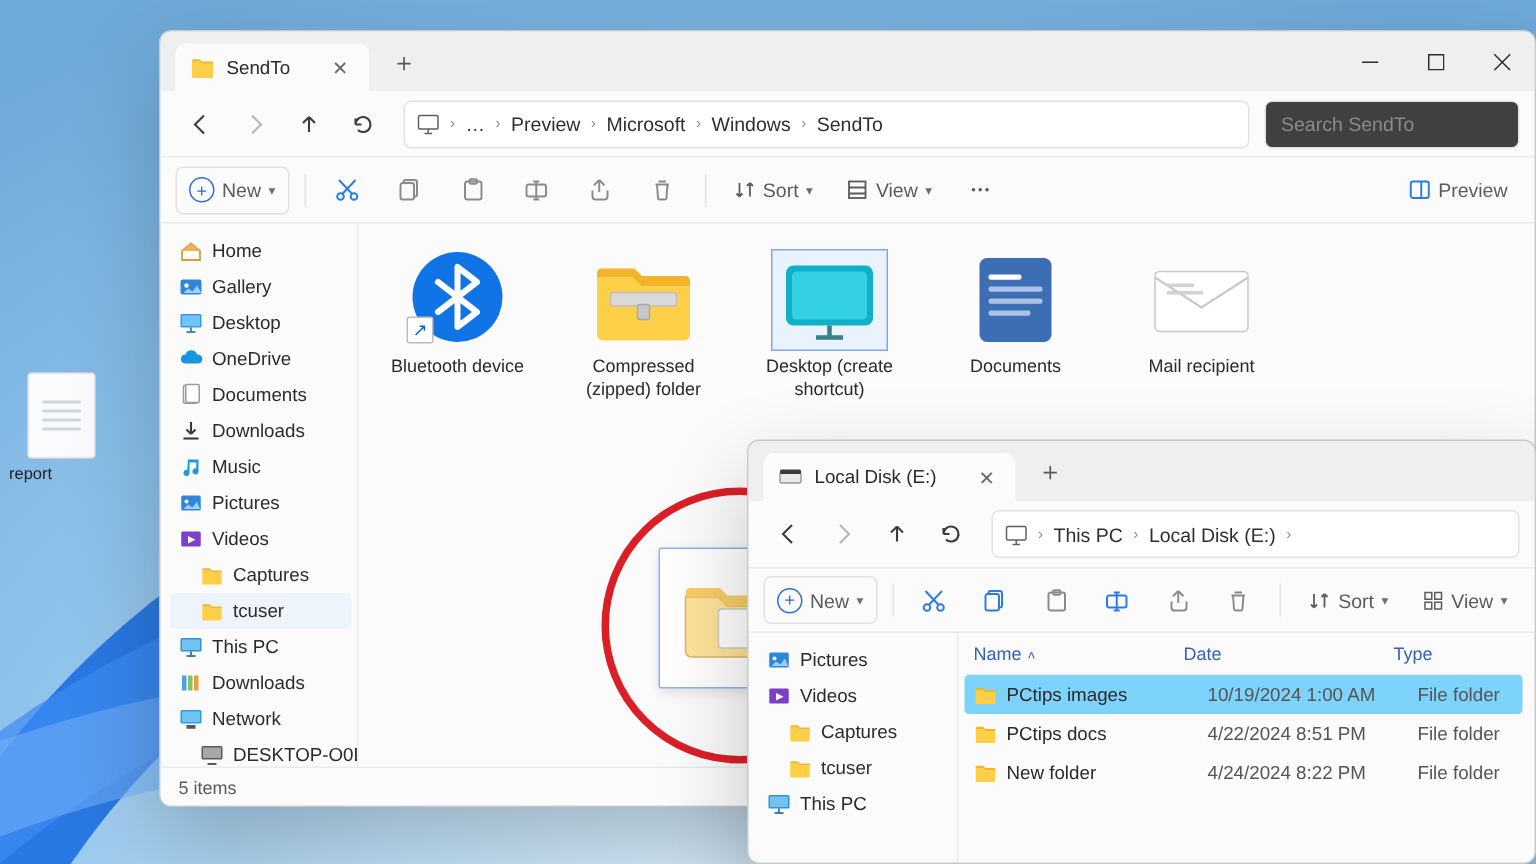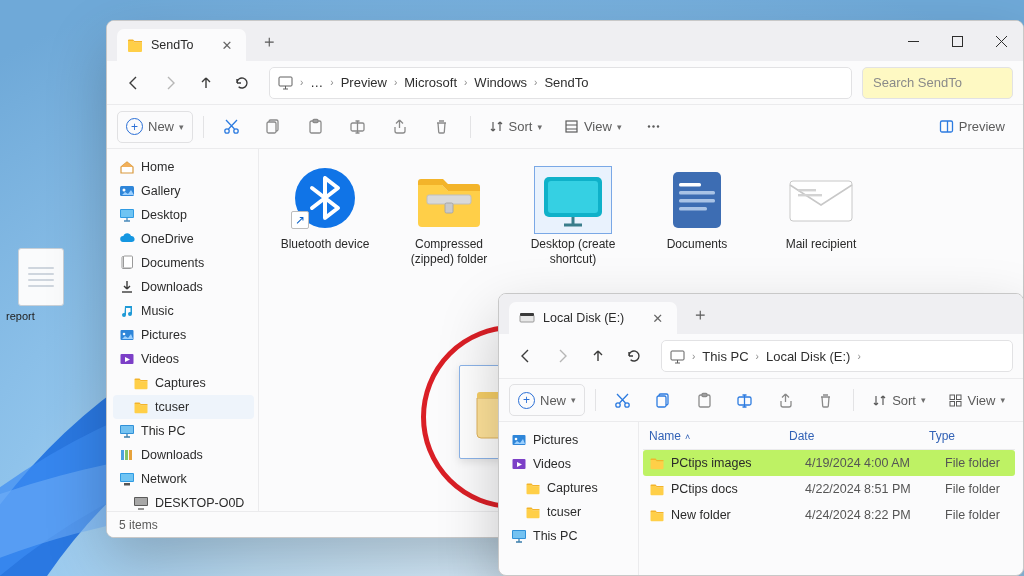--- a/index.html
+++ b/index.html
@@ -22,33 +22,33 @@
   .sysbtns{margin-left:auto;display:flex}
   .sysbtn{width:44px;height:40px;display:flex;align-items:center;justify-content:center;color:#2d2d2d}
   .sysbtn svg{width:11px;height:11px}
 
   .navrow{display:flex;align-items:center;height:44px;padding:0 10px;gap:2px;background:#fbfbfc;border-bottom:1px solid #ebebed}
   .navbtn{width:34px;height:34px;display:flex;align-items:center;justify-content:center;color:#3b3b3b;border-radius:5px}
   .navbtn.dis{color:#b6b6b6}
   .crumbs{flex:1;display:flex;align-items:center;gap:4px;height:32px;margin:0 8px;border:1px solid #e2e2e4;border-radius:5px;background:#fff;padding:0 8px;font-size:13px}
   .crumbs .sep{color:#8a8a8a;font-size:10px;margin:0 3px}
   .crumbs .seg{color:#2e2e2e}
-  .searchbox{width:151px;height:32px;border:1px solid #e2e2e4;border-radius:5px;padding:0 10px;font-size:13px;background:#fef9c3;color:#8a8a8a;display:flex;align-items:center}
+  .searchbox{width:170px;height:32px;border:1px solid #e2e2e4;border-radius:5px;padding:0 10px;font-size:13px;background:#404040;color:#8a8a8a;display:flex;align-items:center}
 
   .toolbar{display:flex;align-items:center;height:44px;padding:0 10px;gap:6px;border-bottom:1px solid #ebebed;background:#fbfbfc}
   .tbtn{height:32px;padding:0 8px;display:flex;align-items:center;gap:5px;border-radius:5px;color:#5b5b5b;font-size:13px}
   .tbtn.icon{width:36px;justify-content:center;padding:0}
   .tbtn .chev{font-size:9px;color:#6d6d6d}
   .newbtn{border:1px solid #e1e1e3}
   .newbtn .plus{width:17px;height:17px;border:1.3px solid #2a6fd6;border-radius:50%;display:flex;align-items:center;justify-content:center;color:#2a6fd6;font-size:12px;line-height:1}
   .vdiv{width:1px;height:22px;background:#e3e3e5;margin:0 4px}
   .tright{margin-left:auto;display:flex;align-items:center;gap:6px}
 
   .body{display:flex;flex:1;overflow:hidden}
-  .tree{width:152px;border-right:1px solid #ebebed;padding:6px 4px 6px 6px;overflow:auto}
+  .tree{width:132px;border-right:1px solid #ebebed;padding:6px 4px 6px 6px;overflow:auto}
   .tree::-webkit-scrollbar{width:4px}
   .tree::-webkit-scrollbar-thumb{background:#c6c6c8;border-radius:3px}
   .tnode{display:flex;align-items:center;gap:6px;height:24px;padding:0 6px;border-radius:4px;font-size:12.5px;color:#2b2b2b;white-space:nowrap}
   .tnode.sel{background:#eef4fb}
   .tnode.ind{padding-left:20px}
   .tnode .ic{width:16px;height:16px;flex:none;display:flex;align-items:center;justify-content:center}
 
   .content{flex:1;position:relative;padding:12px 12px 2px;overflow:auto}
   .items{display:flex;flex-wrap:wrap;gap:8px 16px;align-content:flex-start}
   .item{width:108px;display:flex;flex-direction:column;align-items:center;text-align:center;font-size:12px;color:#2a2a2a;padding:6px 2px;border-radius:4px}
@@ -66,21 +66,21 @@
 
   
   .win2 .navrow{border-bottom:none}
   .win2 .toolbar{border-top:1px solid #ebebed}
   .list-head{display:flex;height:28px;align-items:center;font-size:12px;color:#4a6;border-bottom:1px solid #ebebed;color:#3a6fbf;padding-left:6px}
   .list-head .col{color:#3262b6}
   .col.name{flex:0 0 140px}
   .col.date{flex:0 0 140px}
   .col.type{flex:1}
   .row{display:flex;align-items:center;height:26px;font-size:12.5px;color:#2a2a2a;padding-left:6px;border-radius:3px}
-  .row.sel{background:#bef264}
+  .row.sel{background:#7dd3fc}
   .row .ic{width:16px;height:16px;margin-right:6px}
   .row .c.name{flex:0 0 134px;white-space:nowrap}
   .row .c.date{flex:0 0 140px;color:#555}
   .row .c.type{flex:1;color:#555}
   .caret{font-size:9px;color:#3262b6;margin-left:4px}
 
   
   svg{display:block}
 </style>
 </head>
@@ -650,21 +650,21 @@
       </div>
       <div id="rows2">
           <div class="row sel">
             <span class="ic">
               <svg width="16" height="16">
                 <path d="M1.5 5h5l1.3 1.3H14.5v7a1 1 0 0 1-1 1h-11a1 1 0 0 1-1-1z" fill="#ffcf48"></path>
                 <path d="M1.5 5h5l1.3 1.3H14.5V5H7.8L6.5 3.5h-4a1 1 0 0 0-1 1z" fill="#f3b42a"></path>
               </svg>
             </span>
             <span class="c name">PCtips images</span>
-            <span class="c date">4/19/2024 4:00 AM</span>
+            <span class="c date">10/19/2024 1:00 AM</span>
             <span class="c type">File folder</span>
           </div>
           <div class="row">
             <span class="ic">
               <svg width="16" height="16">
                 <path d="M1.5 5h5l1.3 1.3H14.5v7a1 1 0 0 1-1 1h-11a1 1 0 0 1-1-1z" fill="#ffcf48"></path>
                 <path d="M1.5 5h5l1.3 1.3H14.5V5H7.8L6.5 3.5h-4a1 1 0 0 0-1 1z" fill="#f3b42a"></path>
               </svg>
             </span>
             <span class="c name">PCtips docs</span>

